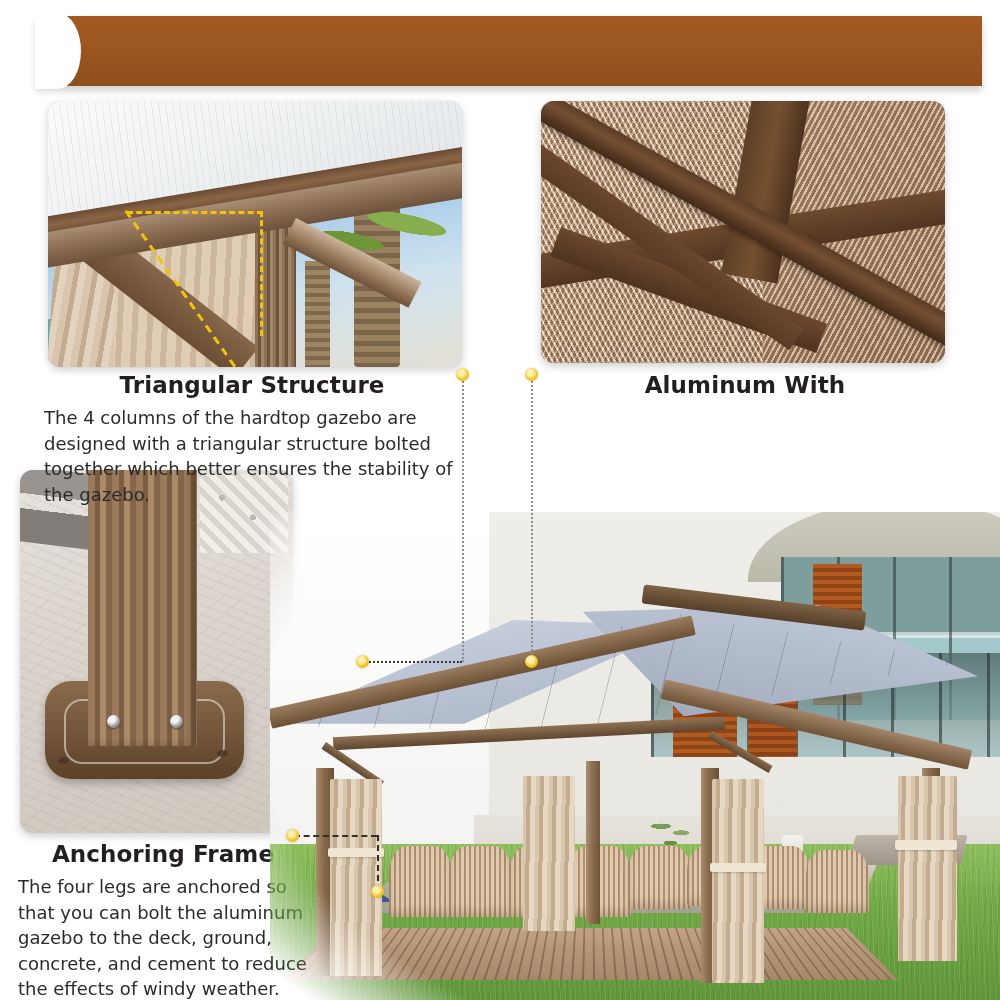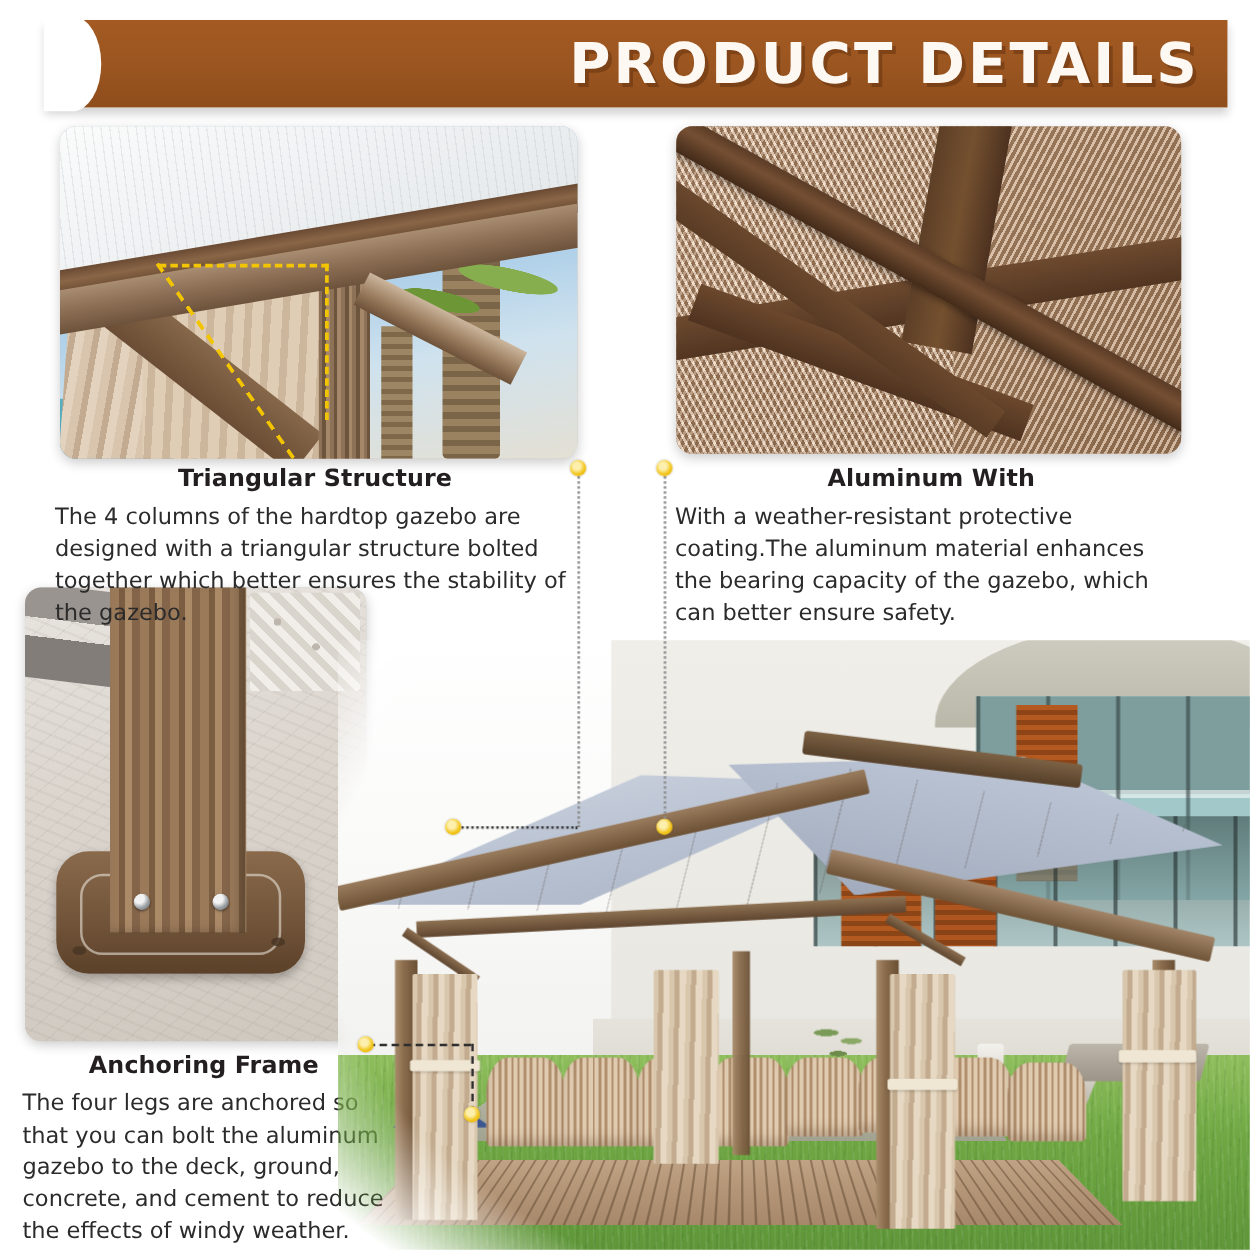--- a/index.html
+++ b/index.html
@@ -240,21 +240,21 @@
   .p3-hole1, .p3-hole2 {
     position: absolute; width: 11px; height: 7px; border-radius: 50%;
     background: #4a3524; opacity: .85;
   }
   .p3-hole1 { left: 14%; bottom: 19%; }
   .p3-hole2 { left: 72%; bottom: 21%; }
 
   
   .caption { position: absolute; }
   .cap-title {
-    font-size: 19px; font-weight: 700; color: #231f20;
+    font-size: 23px; font-weight: 700; color: #231f20;
     font-family: "DejaVu Sans", sans-serif;
     text-align: center; margin-bottom: 7px; letter-spacing: .1px;
   }
   .cap-body {
     font-size: 18px; line-height: 1.42; color: #2b2b2b;
     font-family: "DejaVu Sans", sans-serif;
   }
   #cap-triangular { left: 44px;  top: 372px; width: 416px; }
   #cap-aluminum   { left: 540px; top: 372px; width: 410px; }
   #cap-anchor     { left: 18px;  top: 841px; width: 290px; }
@@ -493,21 +493,20 @@
   }
 </style>
 </head>
 <body>
 
 <div class="page">
 
   <div class="banner-wrap">
     <div class="banner"></div>
     <div class="banner-notch"></div>
-    <div class="banner-title">PRODUCT DETAILS</div>
   </div>
 
   <div class="panel" id="panel-triangular">
     <div class="ph">
       <div class="p1-sky"></div>
       <div class="p1-palm-trunk"></div>
       <div class="p1-palm-trunk2"></div>
       <div class="p1-fronds"></div>
       <div class="p1-fronds2"></div>
       <div class="p1-pool"></div>
@@ -554,21 +553,20 @@
     </div>
   </div>
 
   <div class="caption" id="cap-triangular">
     <div class="cap-title">Triangular Structure</div>
     <div class="cap-body">The 4 columns of the hardtop gazebo are designed with a triangular structure bolted together which better ensures the stability of the gazebo.</div>
   </div>
 
   <div class="caption" id="cap-aluminum">
     <div class="cap-title">Aluminum With</div>
-    <div class="cap-body">With a weather-resistant protective coating.The aluminum material enhances the bearing capacity of the gazebo, which can better ensure safety.</div>
   </div>
 
   <div class="caption" id="cap-anchor">
     <div class="cap-title">Anchoring Frame</div>
     <div class="cap-body">The four legs are anchored so that you can bolt the aluminum gazebo to the deck, ground, concrete, and cement to reduce the effects of windy weather.</div>
   </div>
 
   <div class="hero">
     <div class="hero-sky"></div>
 

